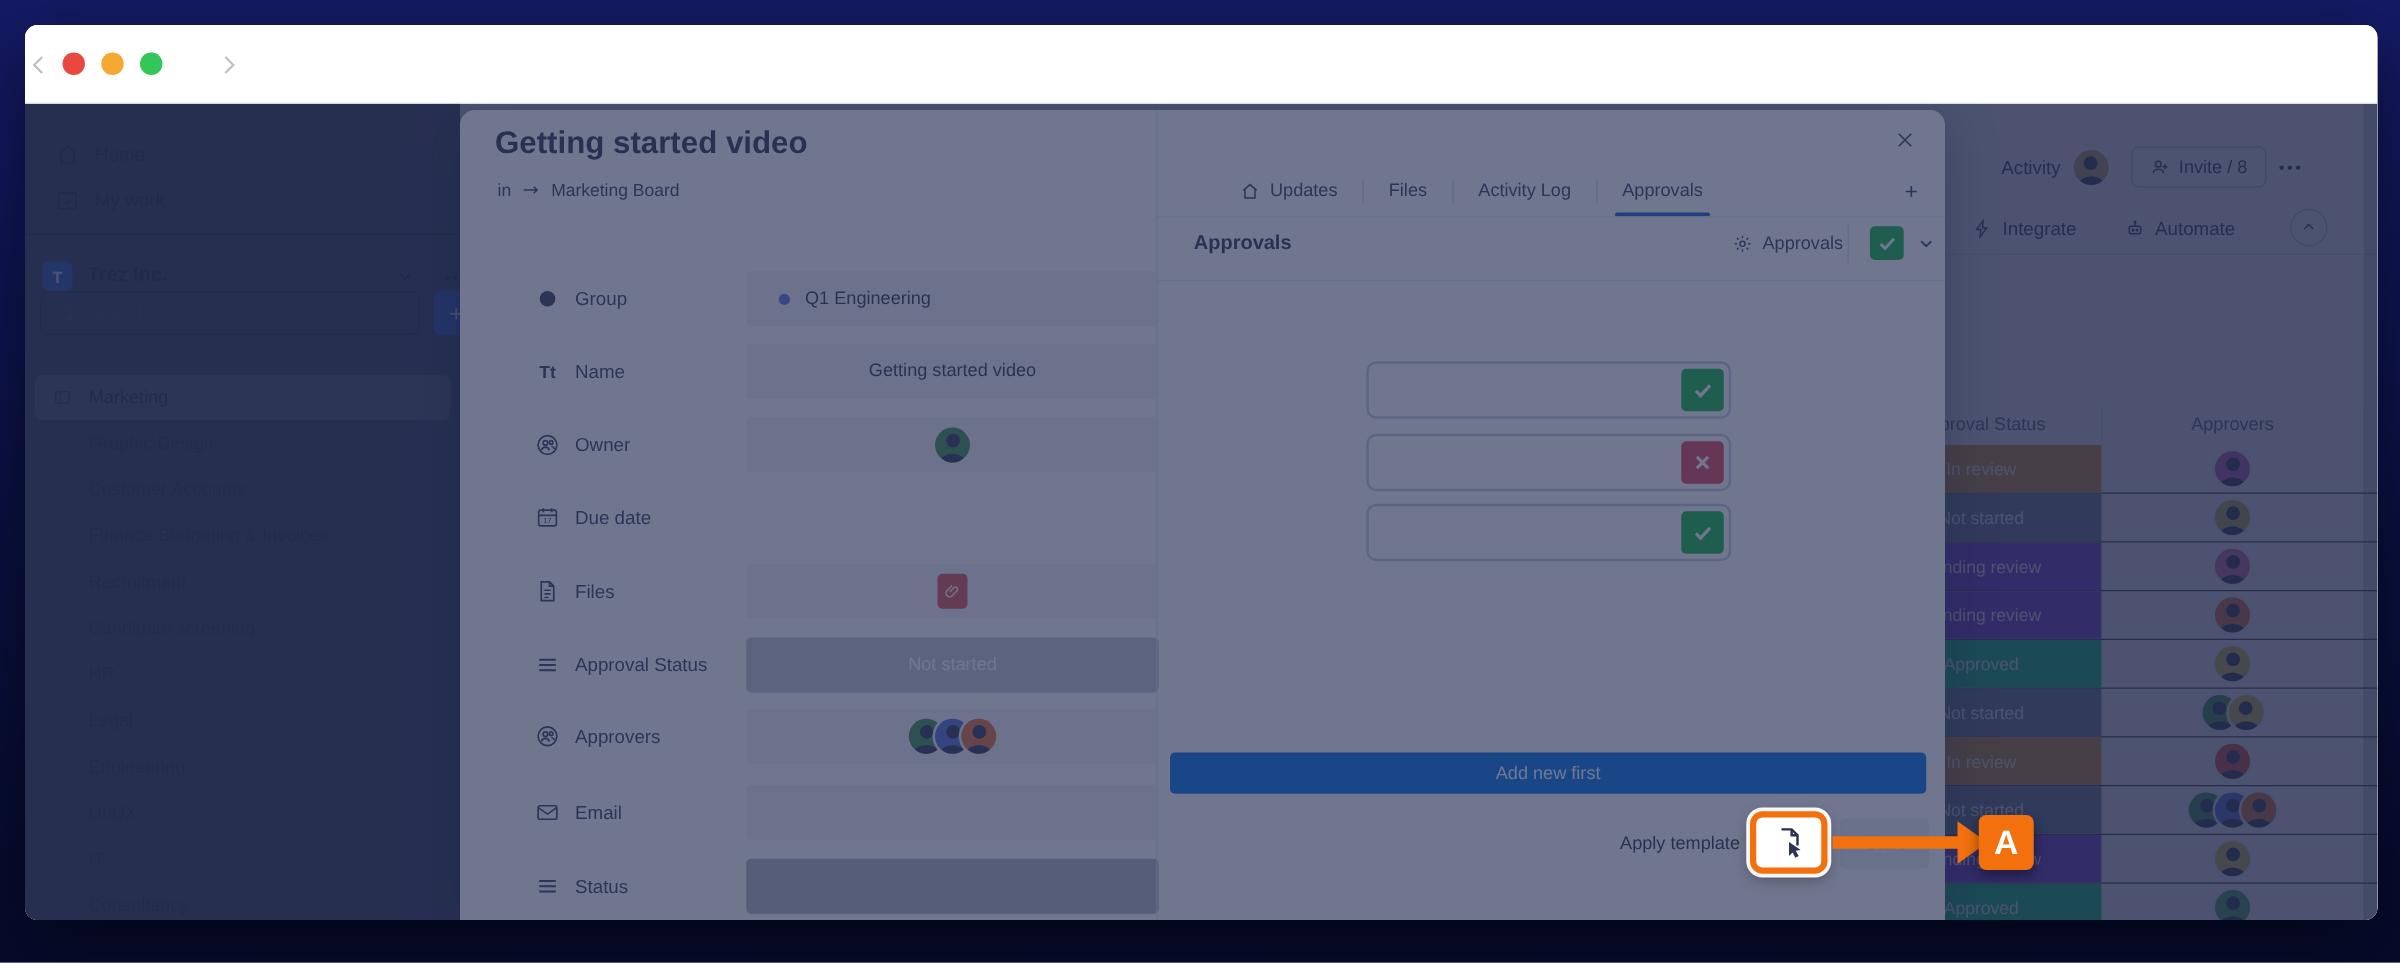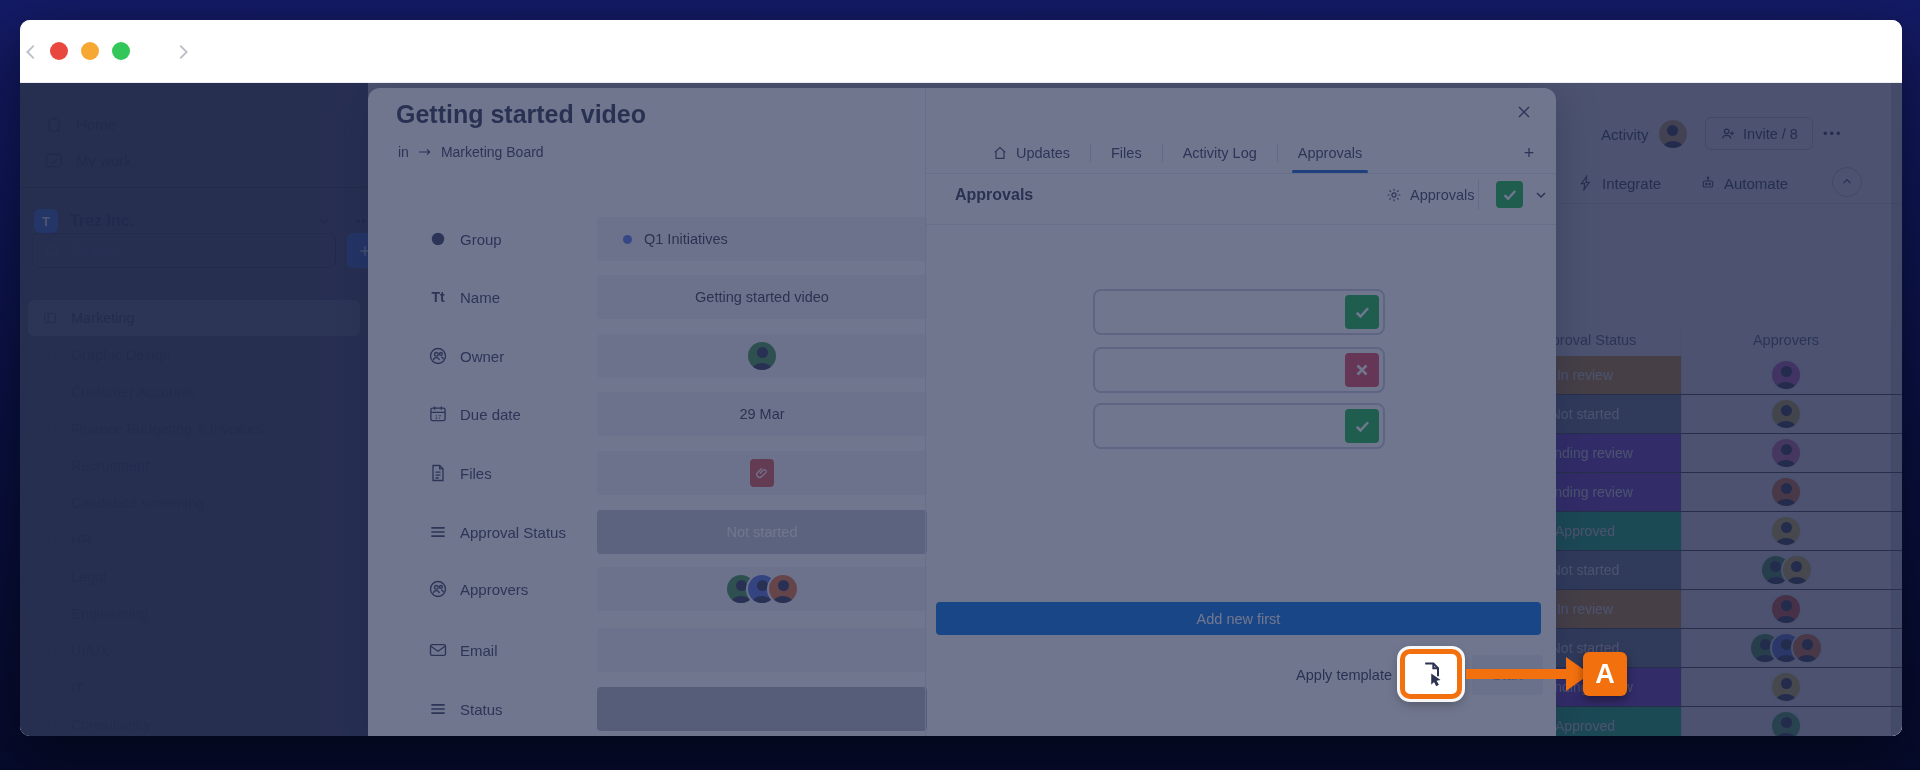--- a/index.html
+++ b/index.html
@@ -461,21 +461,21 @@
     <div class="flabel">
               <span class="ic ">
                 <svg viewBox="0 0 24 24">
                   <circle cx="12" cy="12" r="7.5" fill="currentColor"></circle>
                 </svg>
               </span>
               <span>Group</span>
             </div>
             <div class="fval is-group">
               <span class="gdot"></span>
-              <span>Q1 Initiatives</span>
+              <span>Q1 Engineering</span>
             </div>
           </div>
           <div class="frow" style="top:187px">
     <div class="flabel">
               <span class="tticon">Tt</span>
               <span>Name</span>
             </div>
             <div class="fval">Getting started video</div>
           </div>
           <div class="frow" style="top:246px">
@@ -501,21 +501,20 @@
     <div class="flabel">
               <span class="ic ">
                 <svg viewBox="0 0 24 24" fill="none" stroke="currentColor" stroke-width="1.6">
                   <rect x="3.5" y="5" width="17" height="15" rx="2"></rect>
                   <path d="M8 3v4M16 3v4M3.5 10h17"></path>
                   <text x="12" y="17.5" font-size="7" fill="currentColor" stroke="none" text-anchor="middle" font-family="Liberation Sans, sans-serif">17</text>
                 </svg>
               </span>
               <span>Due date</span>
             </div>
-            <div class="fval">29 Mar</div>
           </div>
           <div class="frow" style="top:363px">
     <div class="flabel">
               <span class="ic ">
                 <svg viewBox="0 0 24 24" fill="none" stroke="currentColor" stroke-width="1.6">
                   <path d="M6 3h8l4 4v14H6z"></path>
                   <path d="M14 3v4h4M9 11h6M9 14.5h6M9 18h4"></path>
                 </svg>
               </span>
               <span>Files</span>

